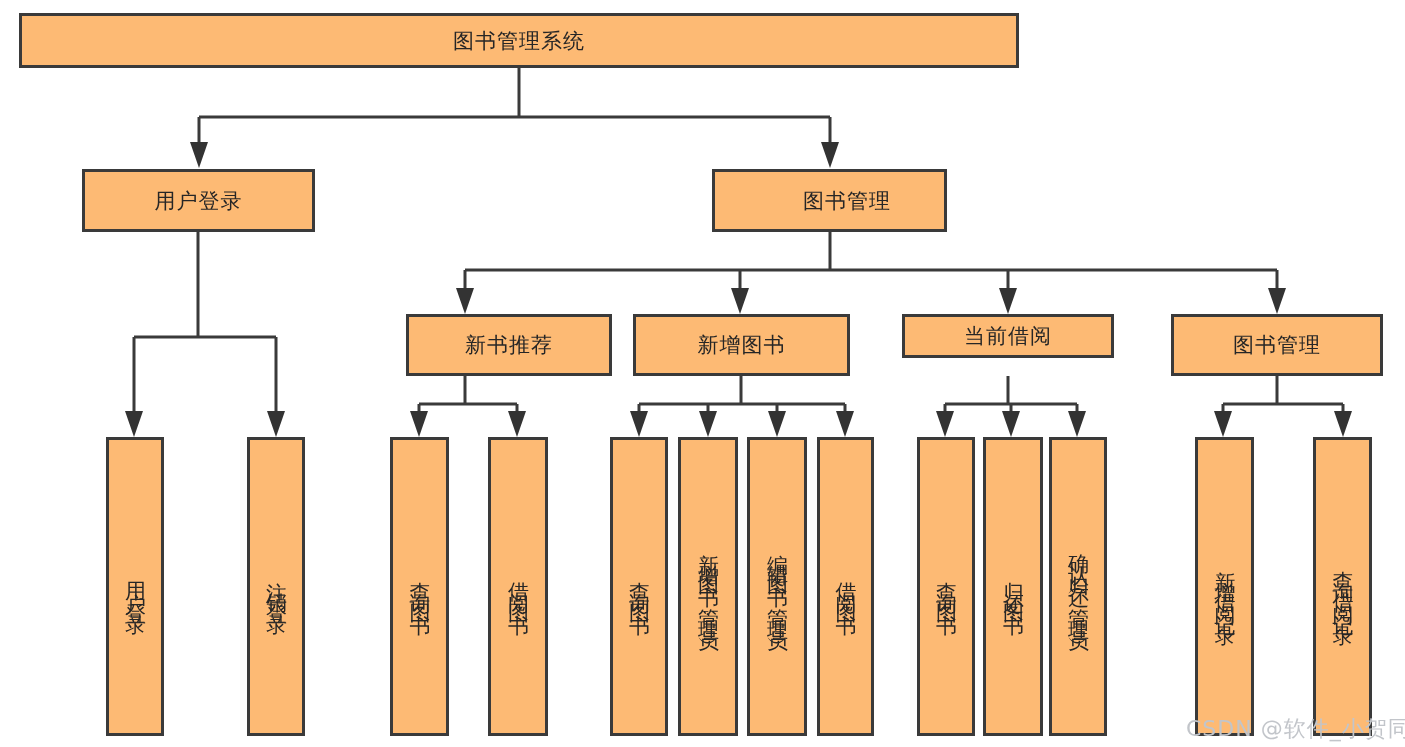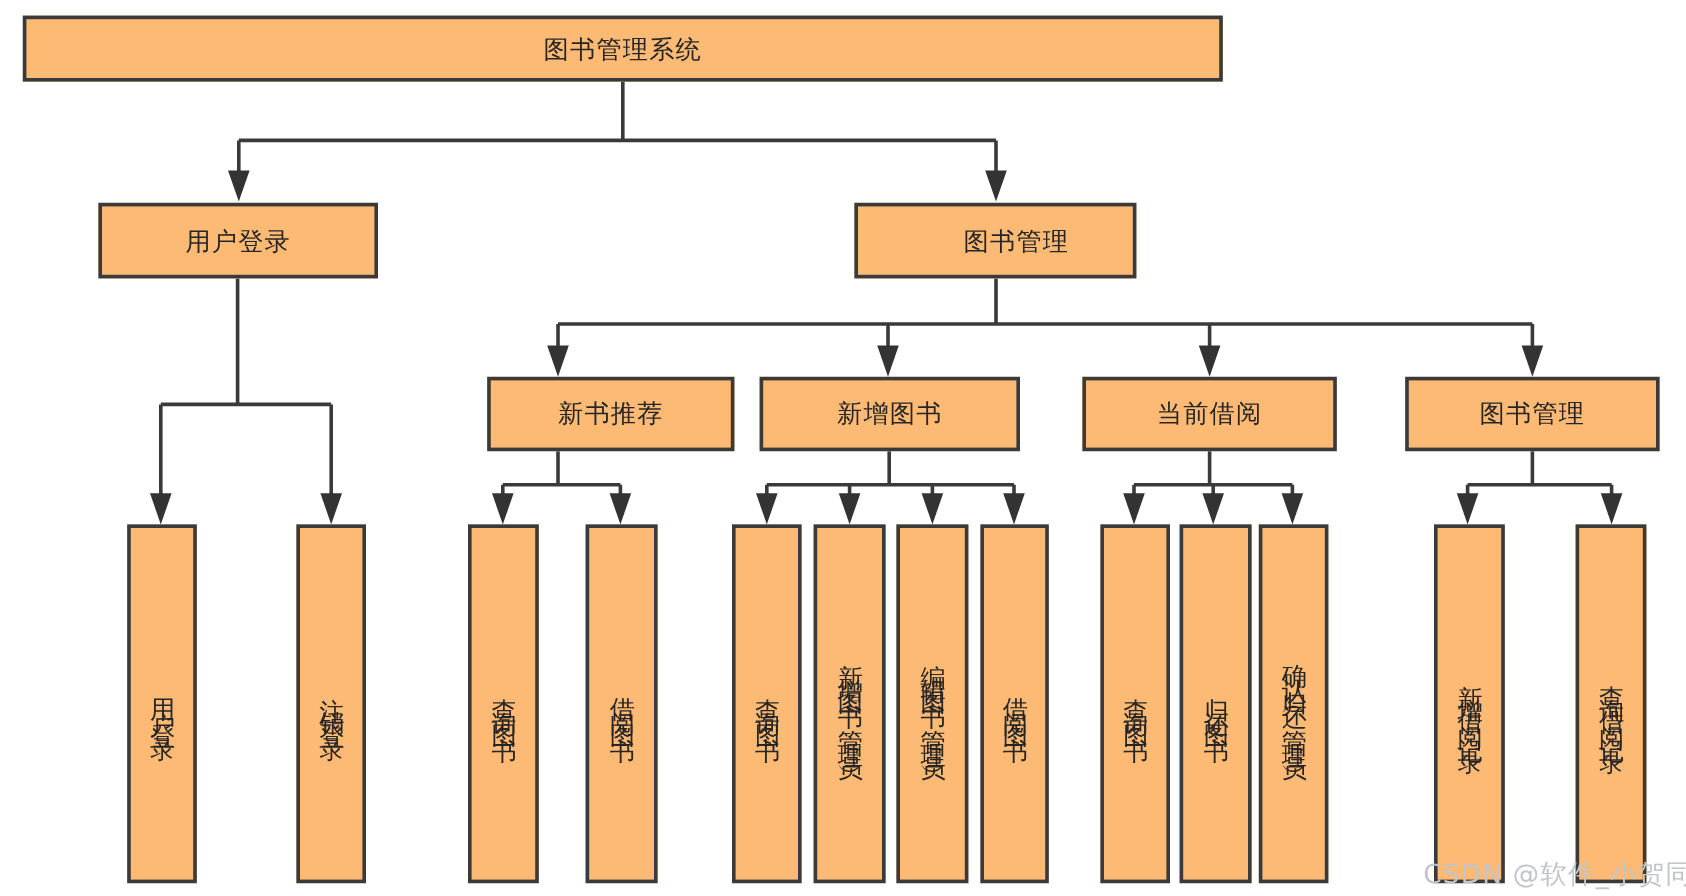--- a/index.html
+++ b/index.html
@@ -89,21 +89,21 @@
     </g>
   </svg>
 
   <div class="box hbox" style="left:19px;top:13px;width:1000px;height:55px;">图书管理系统</div>
 
   <div class="box hbox" style="left:82px;top:169px;width:233px;height:63px;">用户登录</div>
   <div class="box hbox" style="left:712px;top:169px;width:235px;height:63px;padding-left:35px;">图书管理</div>
 
   <div class="box hbox" style="left:362px;top:314px;width:206px;height:62px;margin-left:44px;">新书推荐</div>
   <div class="box hbox" style="left:633px;top:314px;width:217px;height:62px;">新增图书</div>
-  <div class="box hbox" style="left:902px;top:314px;width:212px;height:62px;">当前借阅</div>
+  <div class="box hbox" style="left:902px;top:314px;width:212px;height:44px;">当前借阅</div>
   <div class="box hbox" style="left:1171px;top:314px;width:212px;height:62px;">图书管理</div>
 
   <div class="box vbox" style="left:106px;top:437px;width:58px;height:299px;">
     <span class="vtext">用户登录</span>
   </div>
   <div class="box vbox" style="left:247px;top:437px;width:58px;height:299px;">
     <span class="vtext">注销登录</span>
   </div>
 
   <div class="box vbox" style="left:390px;top:437px;width:59px;height:299px;">

